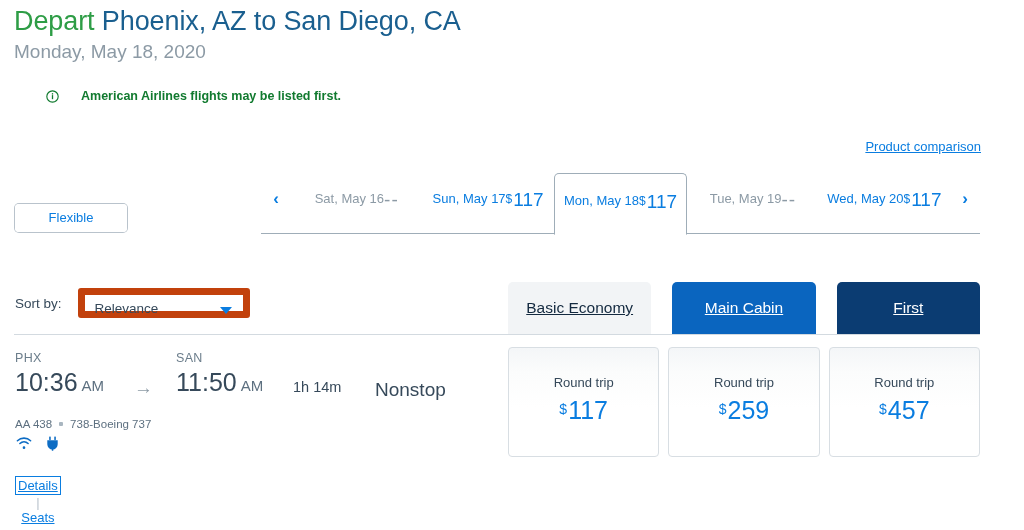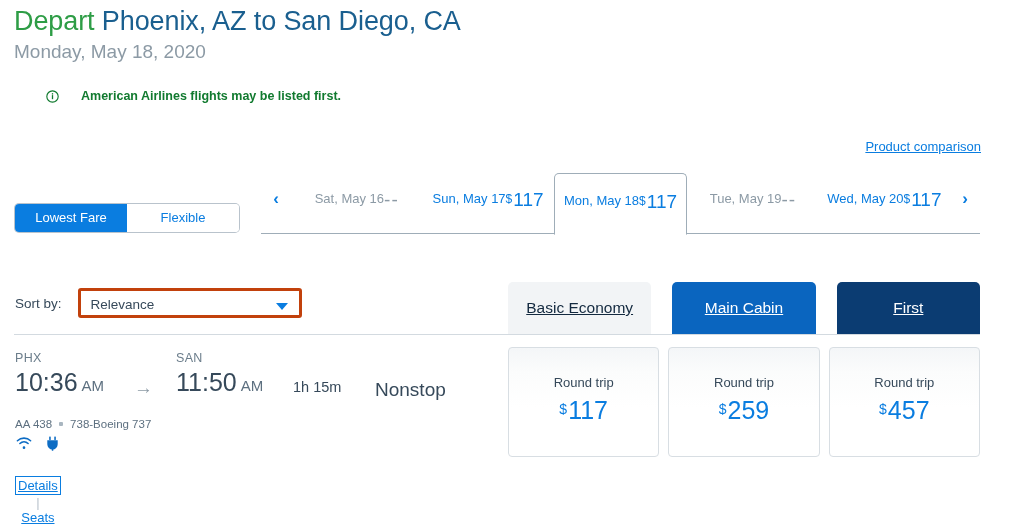--- a/index.html
+++ b/index.html
@@ -180,23 +180,23 @@
     display: flex;
     align-items: center;
   }
   .sortby-label {
     font-size: 13.5px;
     color: #36495a;
     margin-right: 16px;
   }
   .select-box {
     position: relative;
-    width: 224px;
+    width: 172px;
     height: 30px;
-    border: 3px solid #c2410c;
+    border: 7px solid #c2410c;
     border-radius: 3px;
     background: #fff;
     box-sizing: border-box;
     cursor: pointer;
   }
   .select-box .val {
     position: absolute;
     left: 10px;
     top: 0;
     line-height: 28px;
@@ -406,21 +406,20 @@
         <rect x="7.2" y="6.3" width="1.6" height="5" fill="#117a2f"></rect>
         <rect x="7.2" y="3.9" width="1.6" height="1.7" fill="#117a2f"></rect>
       </svg>
     </span>
     <span>American Airlines flights may be listed first.</span>
   </div>
 
   <a class="product-comparison">Product comparison</a>
 
   <div class="fare-toggle">
-    <div class="seg active">Lowest Fare</div>
     <div class="seg inactive">Flexible</div>
   </div>
 
   <div class="date-strip">
     <div class="baseline"></div>
     <div class="date-items">
       <div class="nav-arrow">‹</div>
 
       <div class="date-cell unavail">
         <div class="dlabel">Sat, May 16</div>
@@ -473,21 +472,21 @@
       <div class="time"><span>10:36</span><span class="mer">AM</span></div>
     </div>
 
     <div class="arrow-mid">→</div>
 
     <div class="seg-col" style="left:176px; top:6px;">
       <div class="code">SAN</div>
       <div class="time"><span>11:50</span><span class="mer">AM</span></div>
     </div>
 
-    <div class="duration">1h 15m</div>
+    <div class="duration">1h 14m</div>
     <div class="stops">Nonstop</div>
 
     <div class="flight-meta">
       <span>AA 438</span>
       <span class="meta-dot"></span>
       <span>738-Boeing 737</span>
     </div>
 
     <div class="amenities">
       <span>

